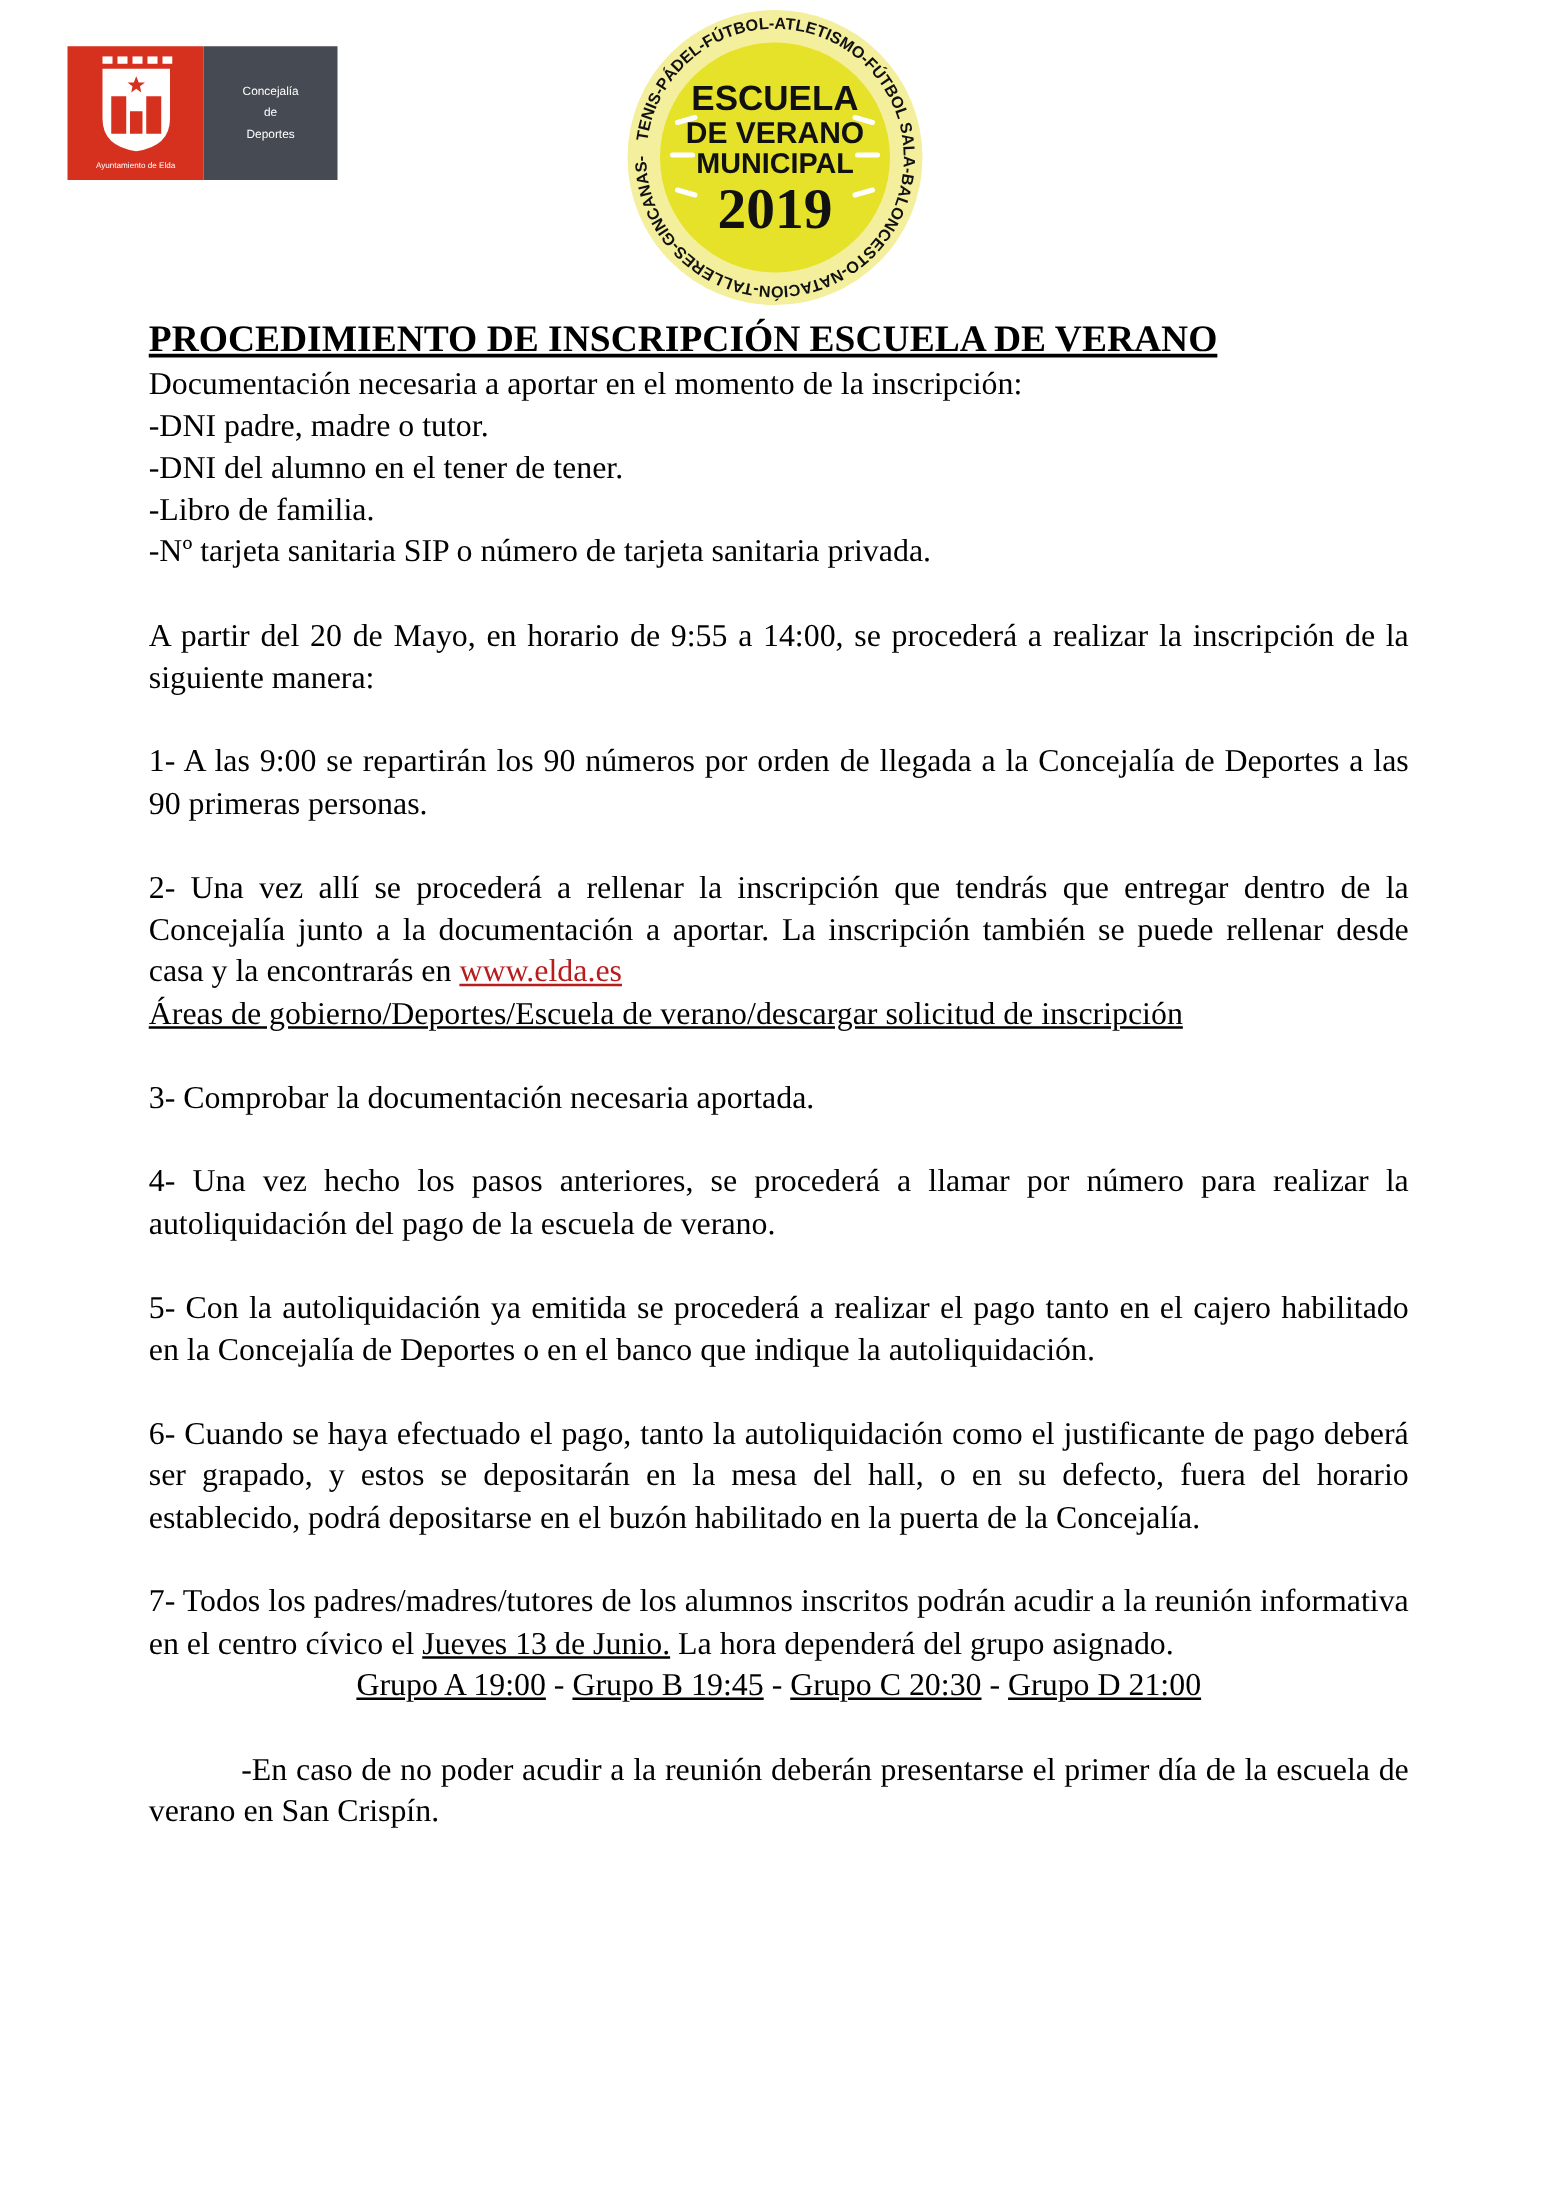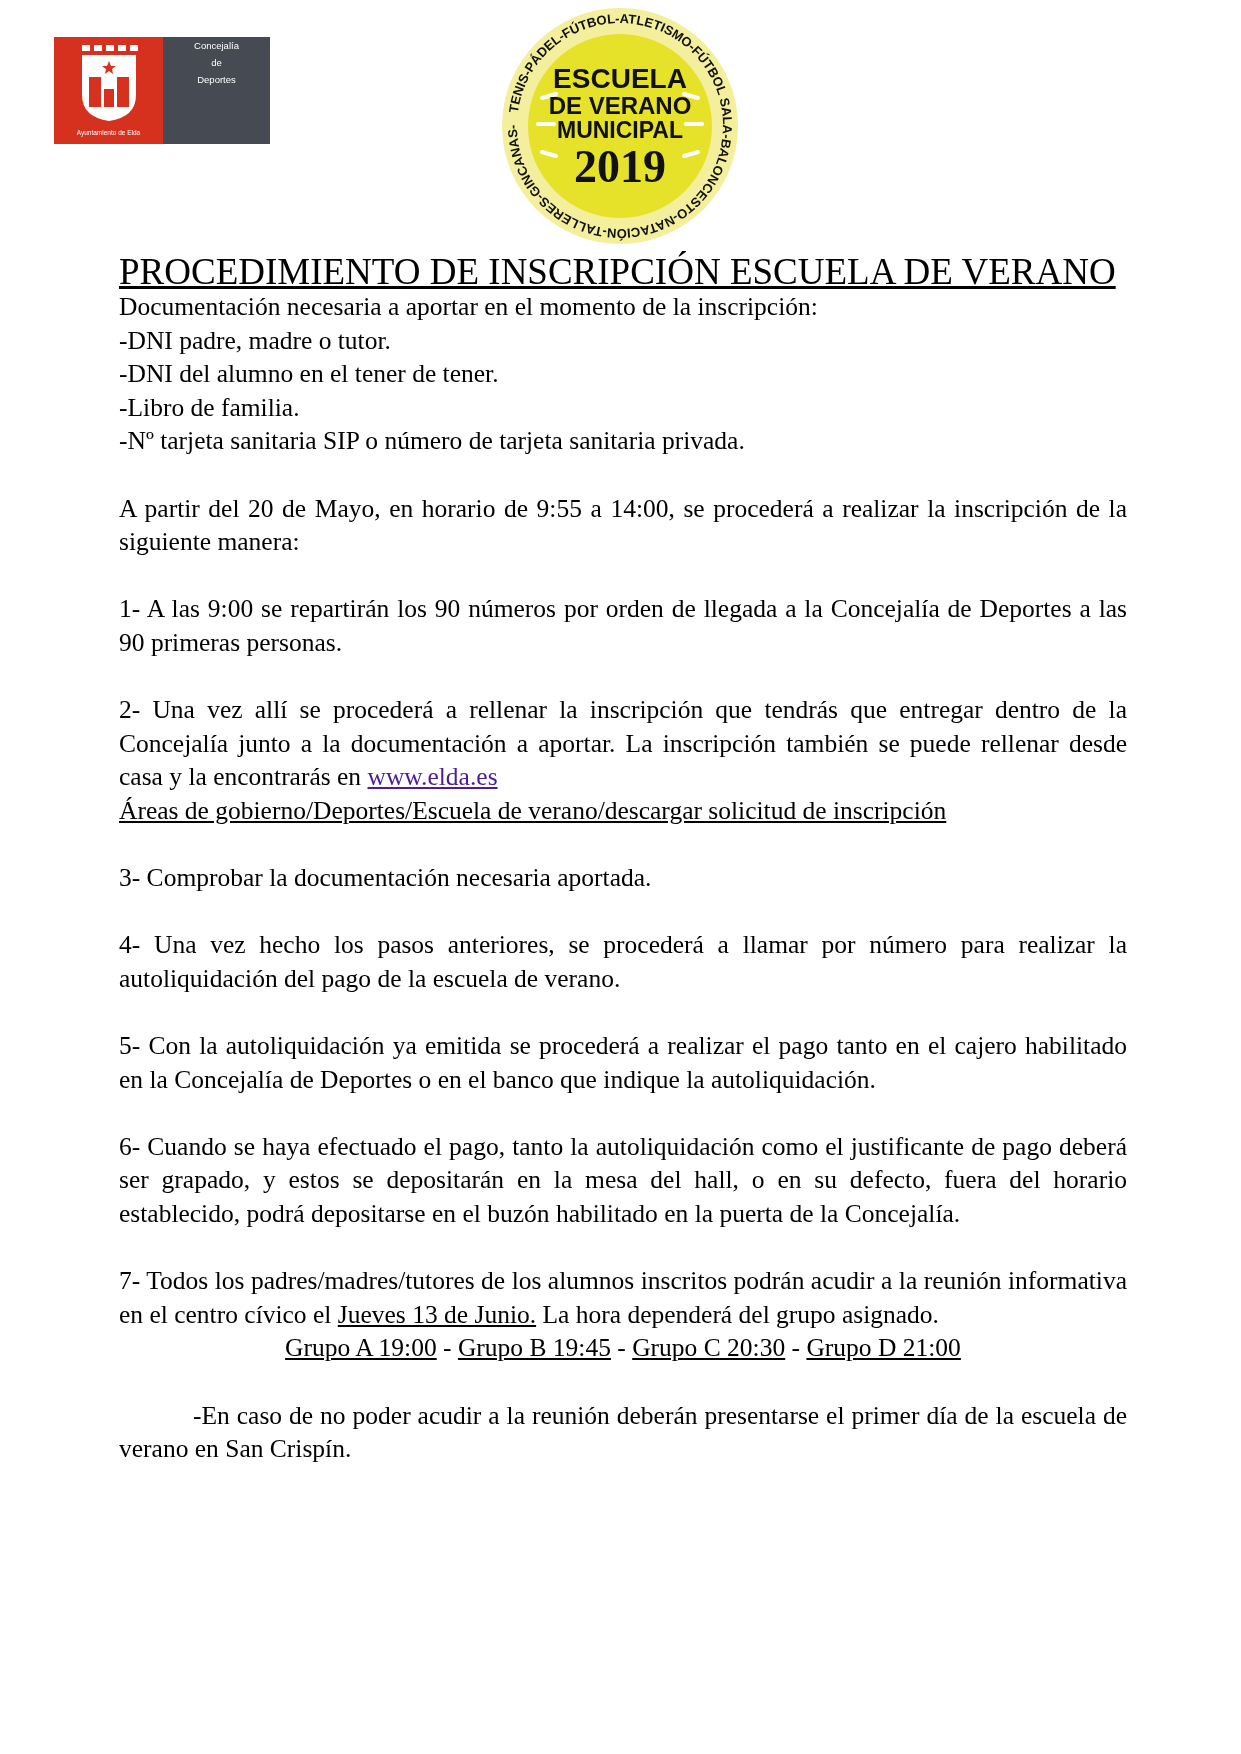--- a/index.html
+++ b/index.html
@@ -3,36 +3,36 @@
   <meta charset="utf-8">
   <style>
     html, body { margin: 0; padding: 0; background: #ffffff; }
     body { width: 1241px; height: 1754px; position: relative; overflow: hidden;
            font-family: "Liberation Serif", serif; color: #000; }
 
     
     .logo-elda { position: absolute; left: 54px; top: 37px; width: 216px; height: 107px; display: flex; }
     .logo-elda .red { width: 109px; height: 100%; background: #d6311f; position: relative; }
     .logo-elda .grey { flex: 1; background: #464b53; color: #fff; font-family: "Liberation Sans", sans-serif;
-                       font-size: 9.5px; line-height: 17px; display: flex; justify-content: center; text-align: center; }
+                       font-size: 9.5px; line-height: 17px; display: flex; align-items: center; justify-content: center; text-align: center; }
     .logo-elda .caption { position: absolute; left: 0; right: 0; bottom: 8px; text-align: center; color: #fff;
                           font-family: "Liberation Sans", sans-serif; font-size: 6.5px; }
     .logo-elda svg { position: absolute; left: 26px; top: 8px; }
 
     .logo-school { position: absolute; left: 500px; top: 6px; width: 240px; height: 240px; }
 
     
     .content { position: absolute; left: 119px; top: 254px; width: 1008px; font-size: 25.5px; line-height: 33.6px; }
     .content p { margin: 0; }
-    .title { font-size: 37px; font-weight: normal; text-decoration: underline; line-height: 36px; margin: 0; }
+    .title { font-size: 30px; font-weight: bold; text-decoration: underline; line-height: 36px; margin: 0; }
     .b { font-weight: normal; }
     .just { text-align: justify; }
     .blank { height: 33.6px; }
     .u { text-decoration: underline; }
-    .link { color: #4c1d95; text-decoration: underline; }
+    .link { color: #b91c1c; text-decoration: underline; }
     .center { text-align: center; }
     .indent { text-indent: 74px; }
   </style>
 </head>
 <body>
 
 <div class="logo-elda">
   <div class="red">
     <svg width="58" height="78" viewBox="0 0 58 78">
       <rect x="2" y="0" width="8" height="6" fill="#fff"></rect>

